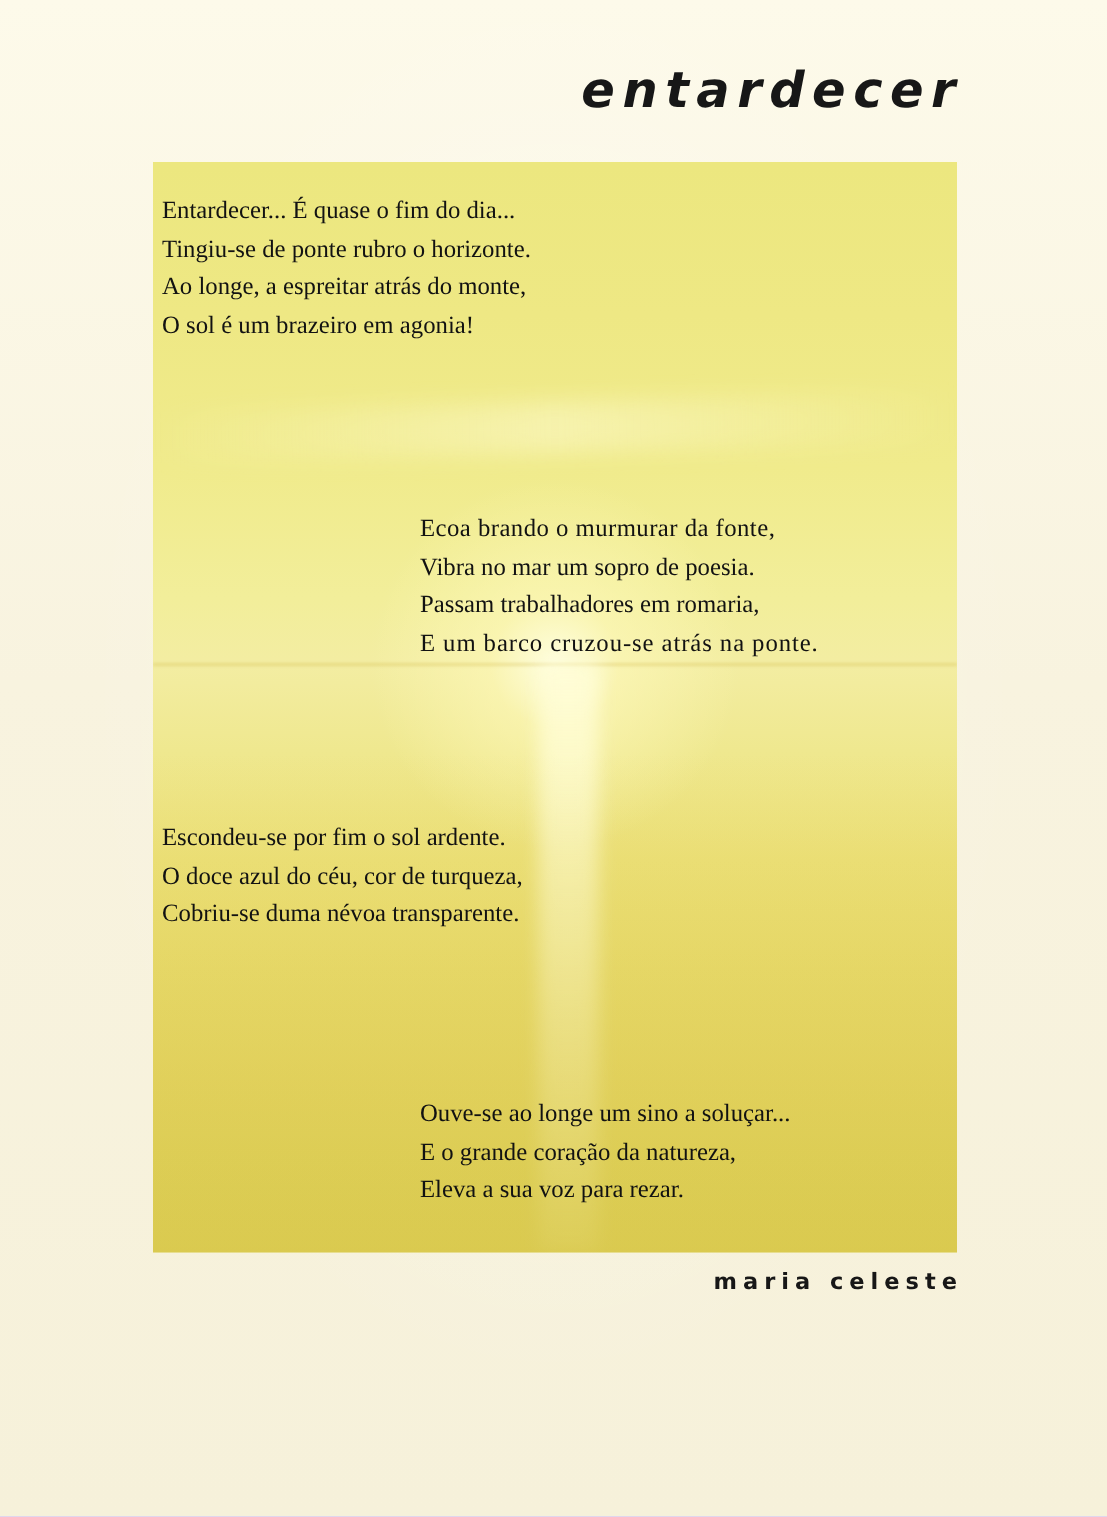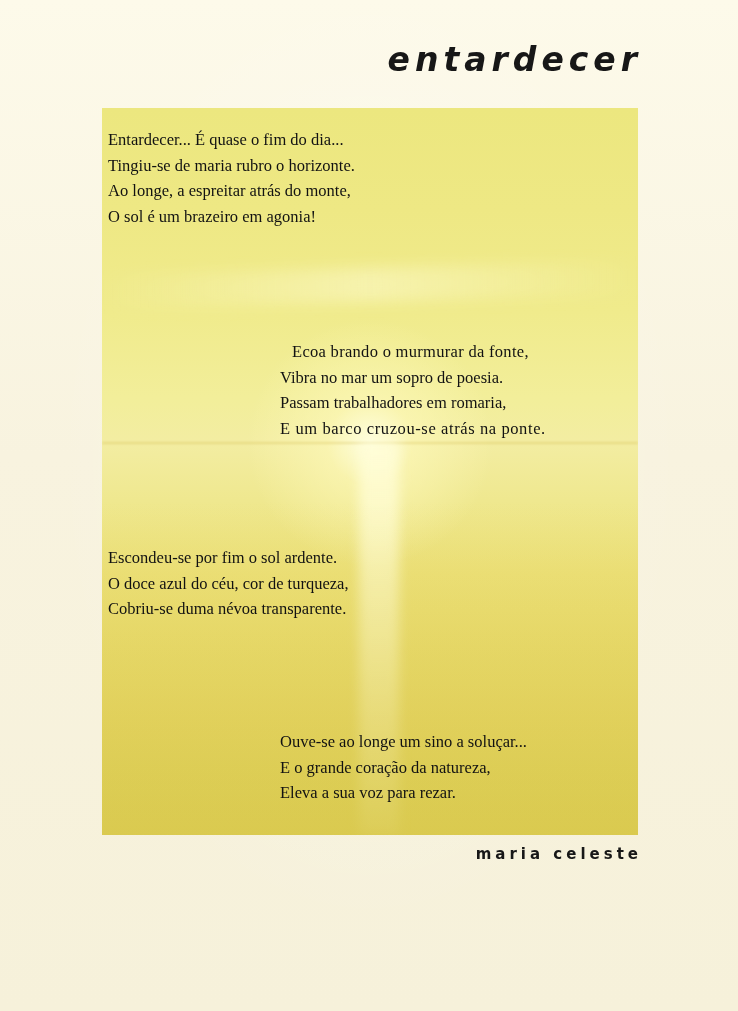--- a/index.html
+++ b/index.html
@@ -123,21 +123,21 @@
     white-space: nowrap;
   }
   .stanza div { white-space: nowrap; }
 
   .stanza-1 { left: 6px;   top: 19px;  }
   .stanza-2 { left: 178px; top: 231_px; }
   .stanza-2 { left: 178px; top: 231px; }
   .stanza-3 { left: 6px;   top: 437px; }
   .stanza-4 { left: 178px; top: 621px; }
 
-  .stanza-2 .l1 { letter-spacing: 0.3px; margin-left: 12px; }
+  .stanza-2 .l1 { letter-spacing: 0.3px; }
   .stanza-2 .l4 { letter-spacing: 0.6px; }
 
   .signature {
     position: absolute;
     right: 96px;
     top: 845px;
     font-family: "DejaVu Sans", sans-serif;
     font-weight: bold;
     font-size: 15px;
     letter-spacing: 4px;
@@ -156,21 +156,21 @@
   <div class="photo">
     <div class="cloud-streak"></div>
     <div class="horizon"></div>
     <div class="sun-column"></div>
     <div class="water-haze"></div>
   </div>
 
   <div class="poem">
     <div class="stanza stanza-1">
       <div class="l1">Entardecer... É quase o fim do dia...</div>
-      <div class="l2">Tingiu-se de maria rubro o horizonte.</div>
+      <div class="l2">Tingiu-se de ponte rubro o horizonte.</div>
       <div class="l3">Ao longe, a espreitar atrás do monte,</div>
       <div class="l4">O sol é um brazeiro em agonia!</div>
     </div>
 
     <div class="stanza stanza-2">
       <div class="l1">Ecoa brando o murmurar da fonte,</div>
       <div class="l2">Vibra no mar um sopro de poesia.</div>
       <div class="l3">Passam trabalhadores em romaria,</div>
       <div class="l4">E um barco cruzou-se atrás na ponte.</div>
     </div>

